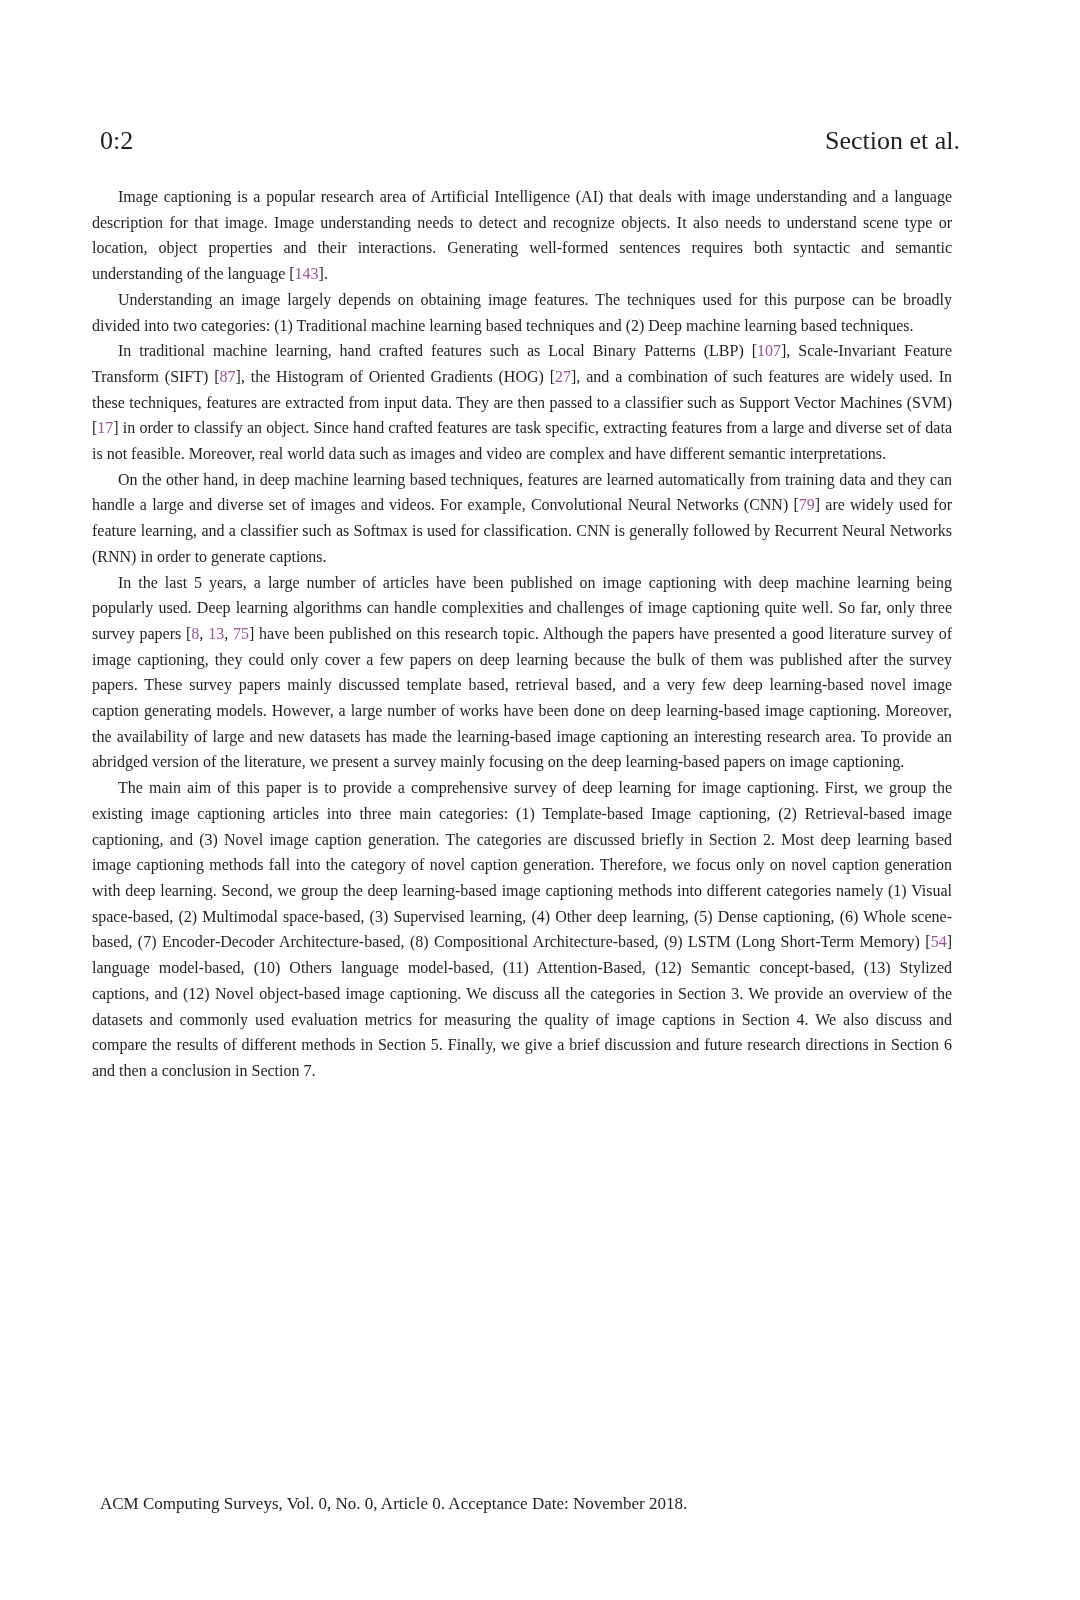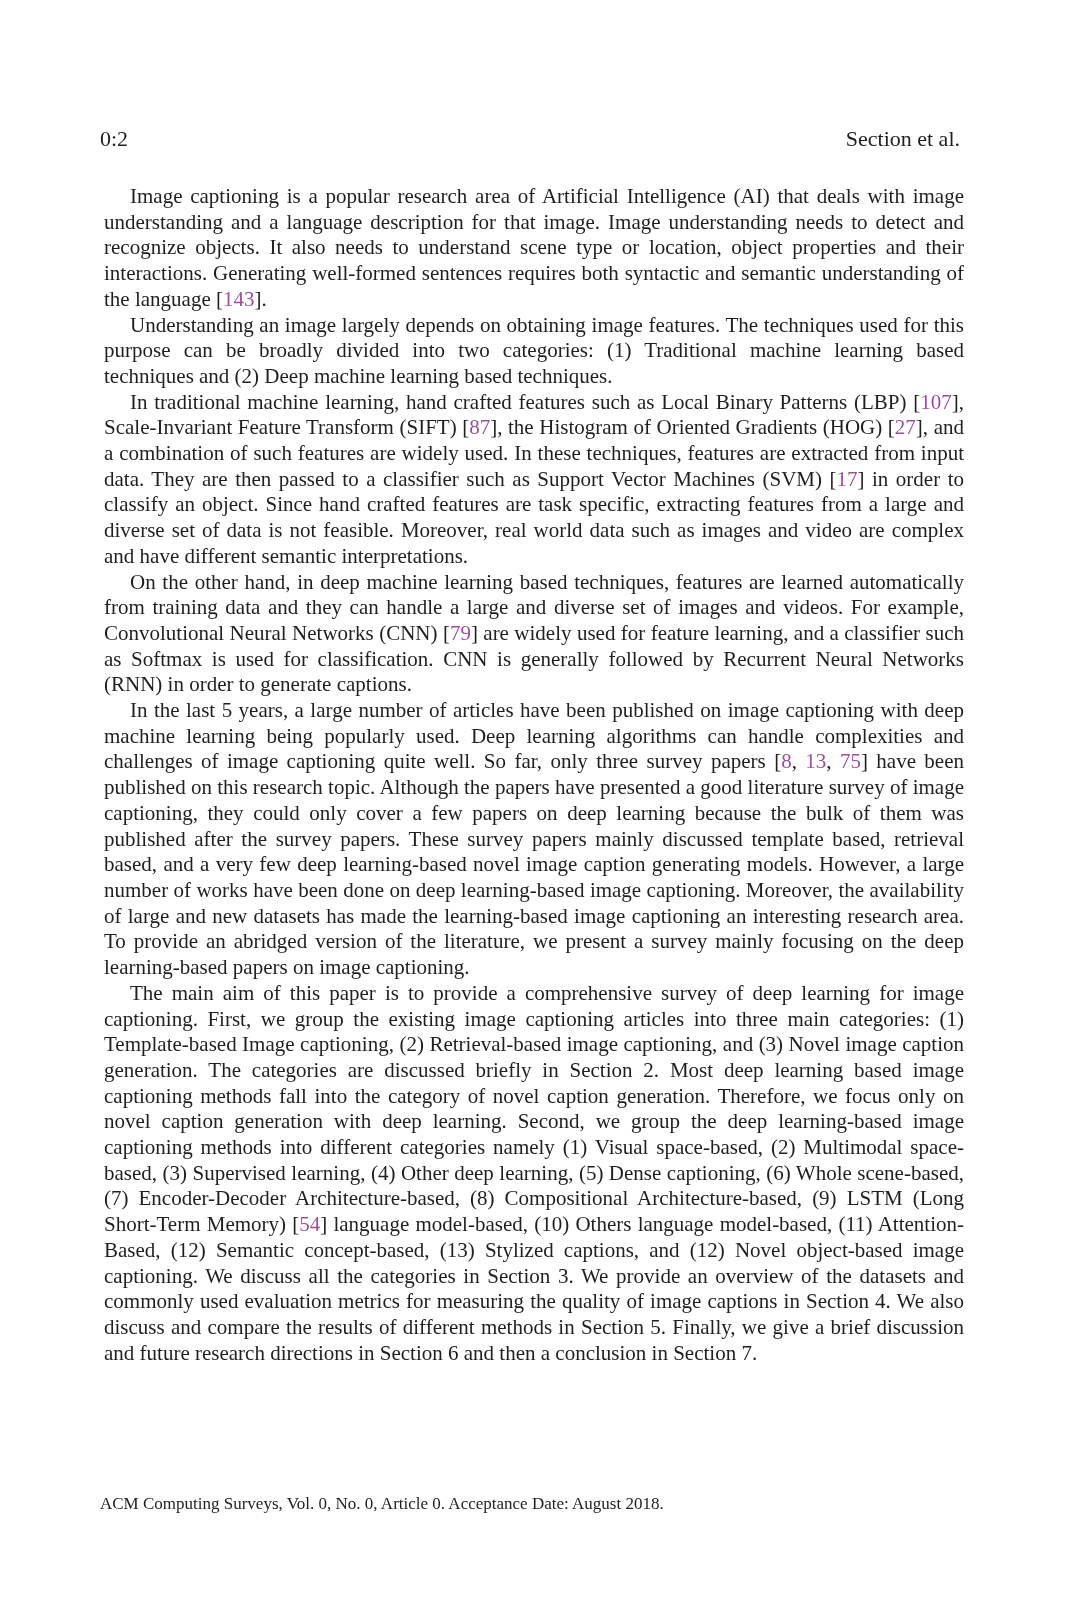--- a/index.html
+++ b/index.html
@@ -19,29 +19,29 @@
     color: #1f1f1f;
   }
   .running-header {
     position: absolute;
     top: 126px;
     left: 100px;
     right: 120px;
     display: flex;
     justify-content: space-between;
     align-items: baseline;
-    font-size: 22px;
+    font-size: 26px;
     color: #1f1f1f;
   }
   .body-text {
     position: absolute;
     top: 184px;
-    left: 104px;
+    left: 92px;
     width: 860px;
-    font-size: 21px;
+    font-size: 16px;
     line-height: 25.7px;
     text-align: justify;
     color: #1f1f1f;
   }
   .body-text p {
     margin: 0;
     padding: 0;
     text-indent: 26px;
   }
   .cite {
@@ -70,16 +70,16 @@
   <div class="body-text">
       <p><span>Image captioning is a popular research area of Artificial Intelligence (AI) that deals with image understanding and a language description for that image. Image understanding needs to detect and recognize objects. It also needs to understand scene type or location, object properties and their interactions. Generating well-formed sentences requires both syntactic and semantic understanding of the language [</span><span class="cite">143</span><span>].</span></p>
       <p><span>Understanding an image largely depends on obtaining image features. The techniques used for this purpose can be broadly divided into two categories: (1) Traditional machine learning based techniques and (2) Deep machine learning based techniques.</span></p>
       <p><span>In traditional machine learning, hand crafted features such as Local Binary Patterns (LBP) [</span><span class="cite">107</span><span>], Scale-Invariant Feature Transform (SIFT) [</span><span class="cite">87</span><span>], the Histogram of Oriented Gradients (HOG) [</span><span class="cite">27</span><span>], and a combination of such features are widely used. In these techniques, features are extracted from input data. They are then passed to a classifier such as Support Vector Machines (SVM) [</span><span class="cite">17</span><span>] in order to classify an object. Since hand crafted features are task specific, extracting features from a large and diverse set of data is not feasible. Moreover, real world data such as images and video are complex and have different semantic interpretations.</span></p>
       <p><span>On the other hand, in deep machine learning based techniques, features are learned automatically from training data and they can handle a large and diverse set of images and videos. For example, Convolutional Neural Networks (CNN) [</span><span class="cite">79</span><span>] are widely used for feature learning, and a classifier such as Softmax is used for classification. CNN is generally followed by Recurrent Neural Networks (RNN) in order to generate captions.</span></p>
       <p><span>In the last 5 years, a large number of articles have been published on image captioning with deep machine learning being popularly used. Deep learning algorithms can handle complexities and challenges of image captioning quite well. So far, only three survey papers [</span><span class="cite">8</span><span>, </span><span class="cite">13</span><span>, </span><span class="cite">75</span><span>] have been published on this research topic. Although the papers have presented a good literature survey of image captioning, they could only cover a few papers on deep learning because the bulk of them was published after the survey papers. These survey papers mainly discussed template based, retrieval based, and a very few deep learning-based novel image caption generating models. However, a large number of works have been done on deep learning-based image captioning. Moreover, the availability of large and new datasets has made the learning-based image captioning an interesting research area. To provide an abridged version of the literature, we present a survey mainly focusing on the deep learning-based papers on image captioning.</span></p>
       <p><span>The main aim of this paper is to provide a comprehensive survey of deep learning for image captioning. First, we group the existing image captioning articles into three main categories: (1) Template-based Image captioning, (2) Retrieval-based image captioning, and (3) Novel image caption generation. The categories are discussed briefly in Section 2. Most deep learning based image captioning methods fall into the category of novel caption generation. Therefore, we focus only on novel caption generation with deep learning. Second, we group the deep learning-based image captioning methods into different categories namely (1) Visual space-based, (2) Multimodal space-based, (3) Supervised learning, (4) Other deep learning, (5) Dense captioning, (6) Whole scene-based, (7) Encoder-Decoder Architecture-based, (8) Compositional Architecture-based, (9) LSTM (Long Short-Term Memory) [</span><span class="cite">54</span><span>] language model-based, (10) Others language model-based, (11) Attention-Based, (12) Semantic concept-based, (13) Stylized captions, and (12) Novel object-based image captioning. We discuss all the categories in Section 3. We provide an overview of the datasets and commonly used evaluation metrics for measuring the quality of image captions in Section 4. We also discuss and compare the results of different methods in Section 5. Finally, we give a brief discussion and future research directions in Section 6 and then a conclusion in Section 7.</span></p>
     </div>
 
   <div class="running-footer">
-    <span>ACM Computing Surveys, Vol. 0, No. 0, Article 0.  Acceptance Date: August 2018.</span>
+    <span>ACM Computing Surveys, Vol. 0, No. 0, Article 0.  Acceptance Date: November 2018.</span>
   </div>
 
 </div>
 
 </body></html>

